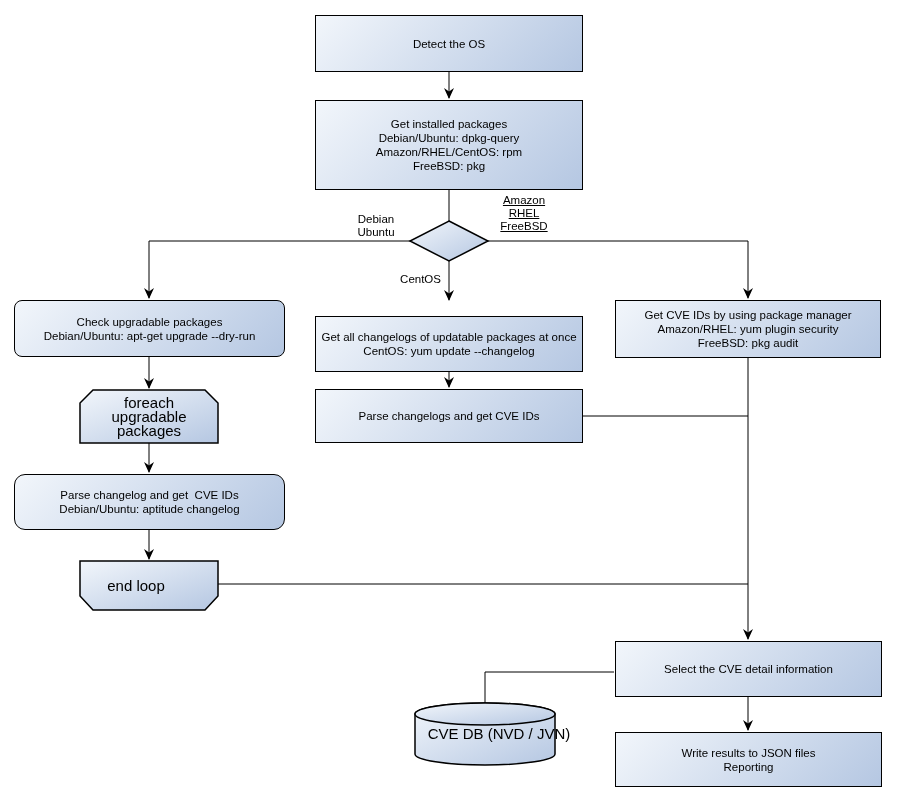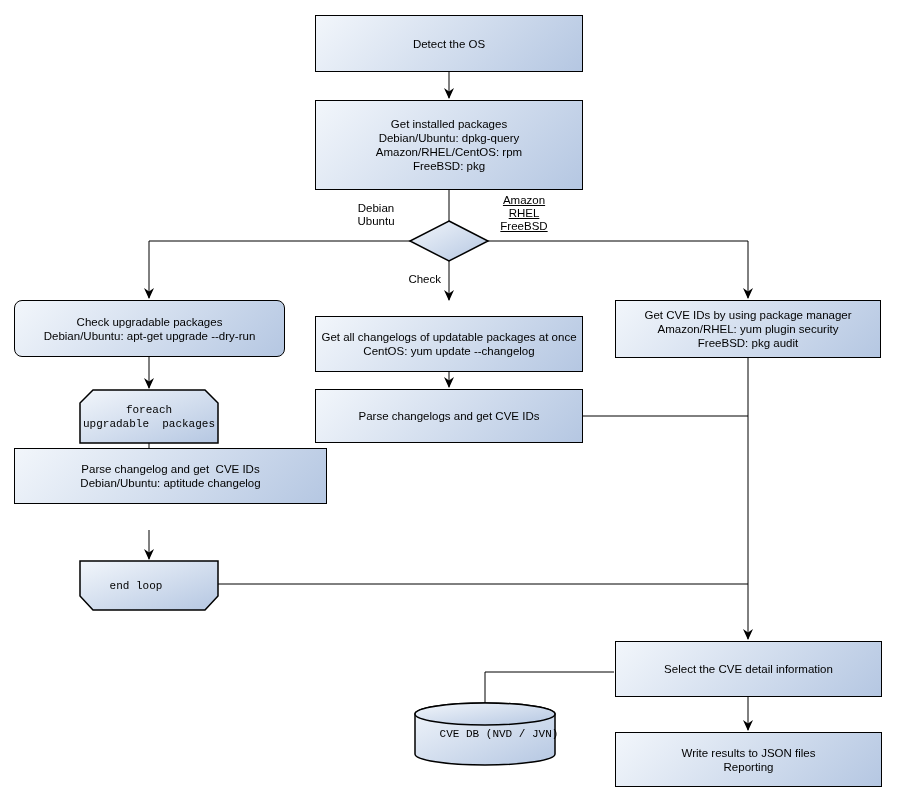--- a/index.html
+++ b/index.html
@@ -10,40 +10,40 @@
   svg.wires{position:absolute;left:0;top:0;}
   .node{
     position:absolute;box-sizing:border-box;
     border:1.5px solid var(--line,#000);
     background:linear-gradient(135deg,var(--fill-start,#f2f6fb) 0%,var(--fill-end,#b5c7e2) 100%);
     display:flex;align-items:center;justify-content:center;
     text-align:center;font-size:11.5px;line-height:14px;white-space:pre-wrap;
   }
   .overlay{
     position:absolute;display:flex;align-items:center;justify-content:center;
-    text-align:center;font-size:11px;line-height:14px;white-space:pre-wrap;
-    background:transparent;border:none;font-family:Liberation Mono, monospace;
+    text-align:center;font-size:15px;line-height:14px;white-space:pre-wrap;
+    background:transparent;border:none;
   }
   .edge-label{
     position:absolute;font-size:11.5px;line-height:13px;white-space:pre-wrap;
   }
   
   #node-detect-os       {left:315px;top:15px; width:268px;height:57px;}
   #node-get-installed   {left:315px;top:100px;width:268px;height:90px;}
   #node-check-upgradable{left:14px; top:300px;width:271px;height:57px;border-radius:8px;}
   #node-get-all-changelogs{left:315px;top:316px;width:268px;height:56px;}
   #node-get-cve-ids     {left:615px;top:300px;width:266px;height:58px;}
   #node-parse-changelogs{left:315px;top:389px;width:268px;height:54px;}
-  #node-parse-changelog {left:14px; top:448px;width:313px;height:56px;}
+  #node-parse-changelog {left:14px; top:474px;width:271px;height:56px;border-radius:11px;}
   #node-select-cve      {left:615px;top:641px;width:267px;height:56px;}
   #node-write-results   {left:615px;top:732px;width:267px;height:55px;}
   #label-foreach  {left:80px; top:390px;width:138px;height:53px;}
   #label-end-loop {left:80px; top:561px;width:112px;height:49px;}
   #label-cve-db   {left:417px;top:716px;width:164px;height:36px;}
-  #edge-label-debian{left:345px;top:202px;width:62px;text-align:center;}
+  #edge-label-debian{left:345px;top:213px;width:62px;text-align:center;}
   #edge-label-amazon{left:492px;top:194px;width:64px;text-align:center;text-decoration:underline;}
   #edge-label-centos{left:379px;top:273px;width:62px;text-align:right;}
 </style>
 </head>
 <body style="background: rgb(255, 255, 255);">
 
 <div class="canvas">
 
   <svg class="wires" width="898" height="803" viewBox="0 0 898 803">
     <defs>
@@ -116,15 +116,15 @@
 
   <div class="overlay" id="label-cve-db">CVE DB (NVD / JVN)</div>
 
   <div class="edge-label" id="edge-label-debian">Debian
 Ubuntu</div>
 
   <div class="edge-label" id="edge-label-amazon">Amazon
 RHEL
 FreeBSD</div>
 
-  <div class="edge-label" id="edge-label-centos">Check</div>
+  <div class="edge-label" id="edge-label-centos">CentOS</div>
 
 </div>
 
 </body></html>

